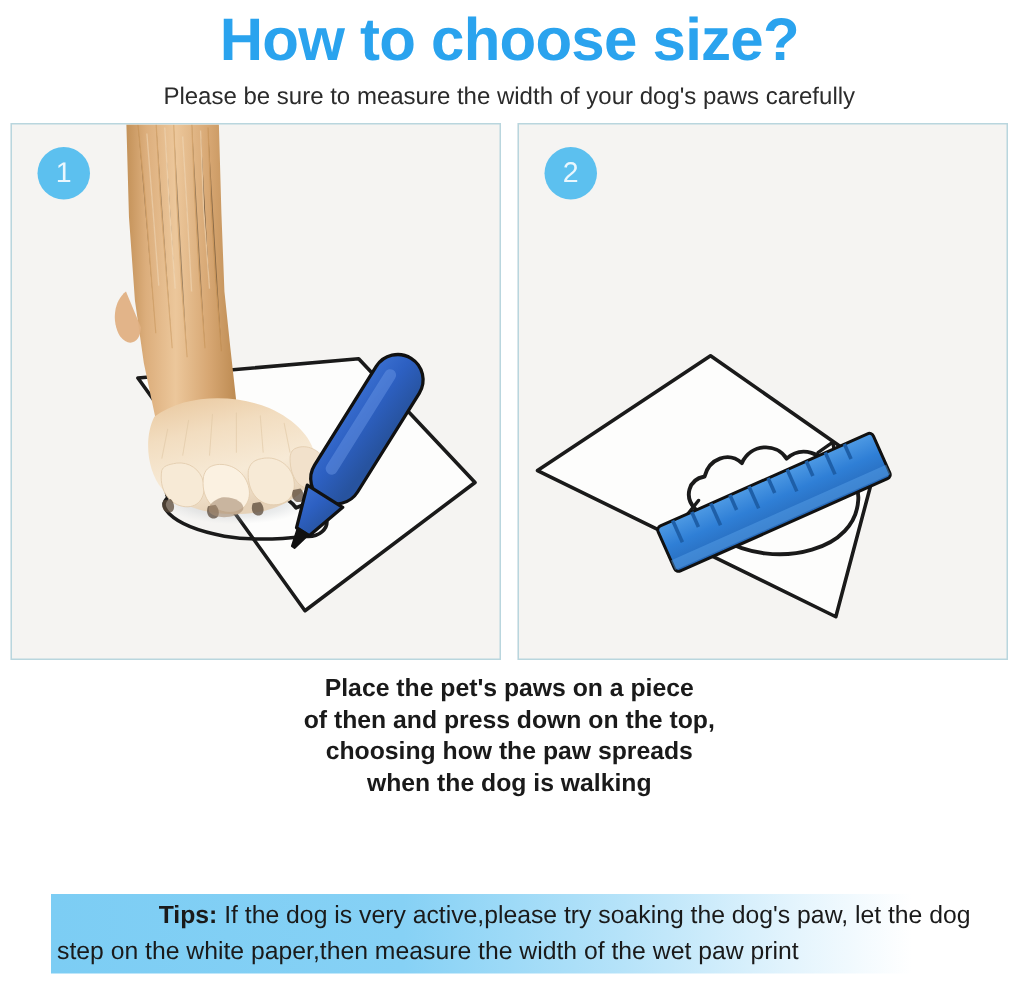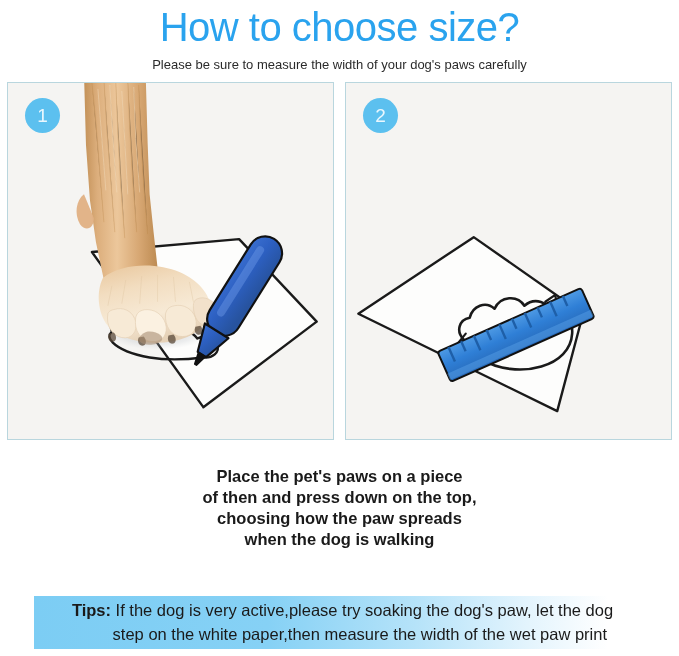--- a/index.html
+++ b/index.html
@@ -16,28 +16,28 @@
     position: relative;
   }
 
   
   .header {
     padding-top: 4px;
     text-align: center;
   }
   .title {
     font-size: 40px;
-    font-weight: normal;
+    font-weight: bold;
     color: #2aa3ee;
     letter-spacing: -0.5px;
     line-height: 46px;
     margin: 0;
   }
   .subtitle {
-    font-size: 13px;
+    font-size: 16px;
     line-height: 22px;
     color: #2b2b2b;
     margin: 4px auto 0 auto;
     width: 600px;
   }
   .subtitle-line {
     display: block;
   }
 
   
@@ -79,21 +79,21 @@
     height: 100%;
   }
 
   
   .captions {
     display: flex;
     gap: 27px;
     padding: 0 7px;
     box-sizing: border-box;
     width: 679px;
-    margin-top: 26px;
+    margin-top: 9px;
   }
   .caption {
     flex: 1 1 0;
     text-align: center;
     font-size: 16.5px;
     font-weight: bold;
     line-height: 21px;
     color: #1a1a1a;
   }
   .caption-2 {
@@ -120,22 +120,22 @@
         #e3f4fd 80%,
         #ffffff 93%);
     font-size: 16.5px;
     line-height: 24px;
     padding: 2px 4px 3px 4px;
     color: #1a1a1a;
   }
   .tips-line {
     display: block;
   }
-  .tips-line-1 { text-align: center; }
-  .tips-line-2 { text-align: right; padding-right: 40px; }
+  .tips-line-1 { text-align: right; }
+  .tips-line-2 { text-align: left; padding-right: 40px; }
   .tips-label {
     font-weight: bold;
   }
 </style>
 </head>
 <body>
 
 <div class="header">
   <h1 class="title">How to choose size?</h1>
   <p class="subtitle">

